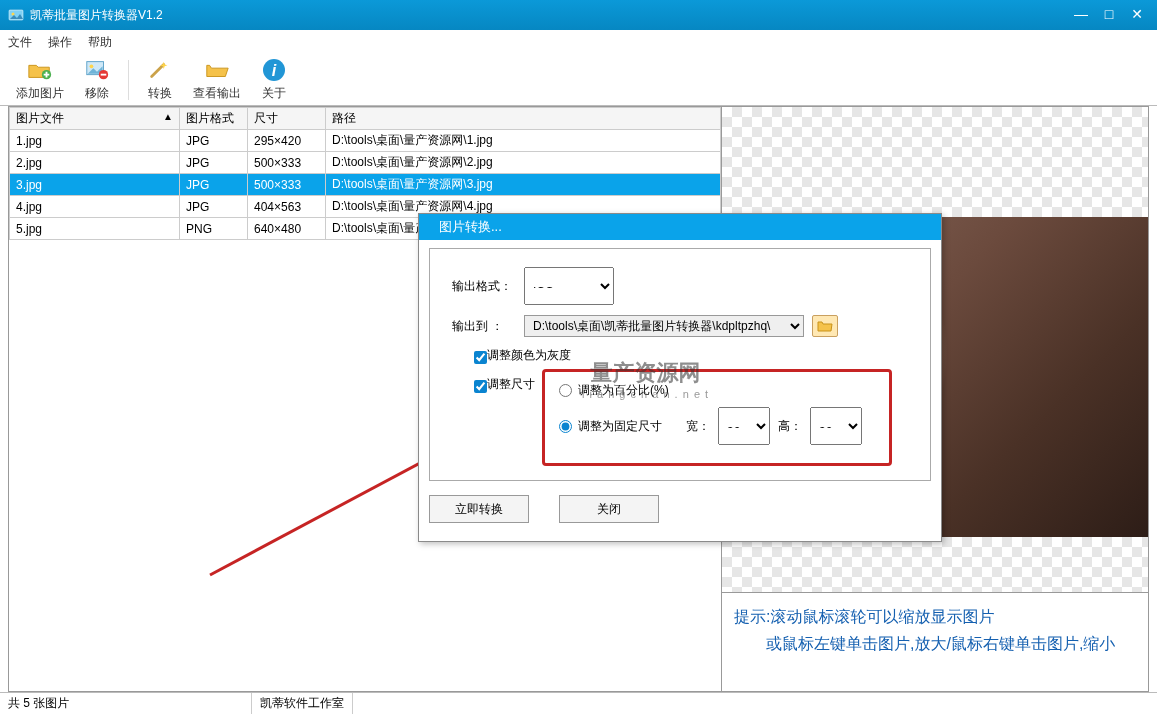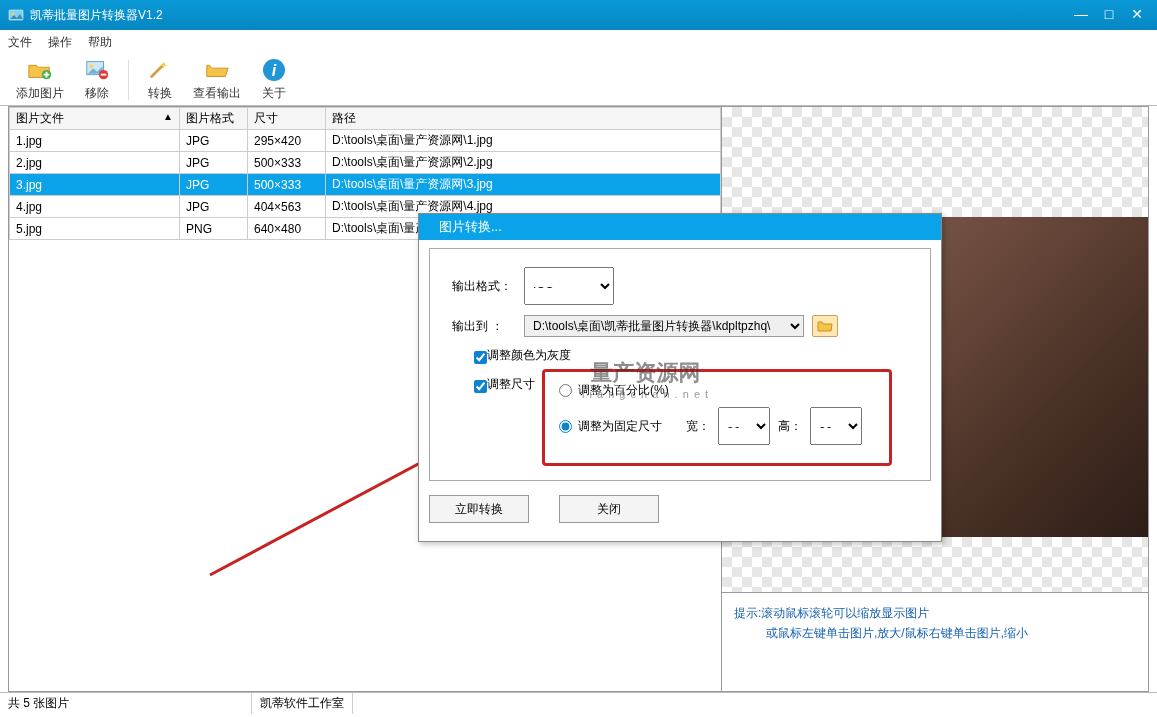--- a/index.html
+++ b/index.html
@@ -32,21 +32,21 @@
 .right-pane { width: 426px; display: flex; flex-direction: column; }
 .preview { flex: 1; background-image:
   linear-gradient(45deg,#e6e6e6 25%,transparent 25%),
   linear-gradient(-45deg,#e6e6e6 25%,transparent 25%),
   linear-gradient(45deg,transparent 75%,#e6e6e6 75%),
   linear-gradient(-45deg,transparent 75%,#e6e6e6 75%);
   background-size:20px 20px; background-position:0 0,0 10px,10px -10px,-10px 0;
   display:flex; align-items:center; justify-content:center; overflow:hidden; border-bottom:1px solid #999; }
 .preview-img { width:100%; height:320px; background:linear-gradient(135deg,#8a6a5c 0%,#6b4a3d 40%,#4a3126 70%,#2d1d17 100%); margin-top:55px; position:relative; }
 .preview-img::after { content:""; position:absolute; left:12%; top:18%; width:45%; height:70%; background:radial-gradient(ellipse at 40% 35%,#d4b8a4 0%,#b89480 30%,transparent 60%); border-radius:50% 40% 45% 50%; }
-.tips { padding: 10px 12px; color: #1560b0; font-size: 12px; line-height: 1.7; height: 98px; }
+.tips { padding: 10px 12px; color: #1560b0; font-size: 16px; line-height: 1.7; height: 98px; }
 
 .statusbar { height: 22px; border-top: 1px solid #bbb; display: flex; font-size: 12px; }
 .statusbar .cell { padding: 0 8px; border-right: 1px solid #ccc; height:100%; display:flex; align-items:center; }
 .statusbar .cell:first-child { width: 252px; }
 
 
 .dialog { position: absolute; left: 418px; top: 213px; width: 524px; background: #fff; border: 1px solid #8a8a8a; box-shadow: 2px 2px 6px rgba(0,0,0,0.25); z-index: 50; }
 .dialog .dlg-title { background: #0aa3ea; color: #fff; padding: 4px 20px; font-size: 13px; }
 .dialog .dlg-body { padding: 8px 10px 12px; }
 .tab-header { display:flex; }

